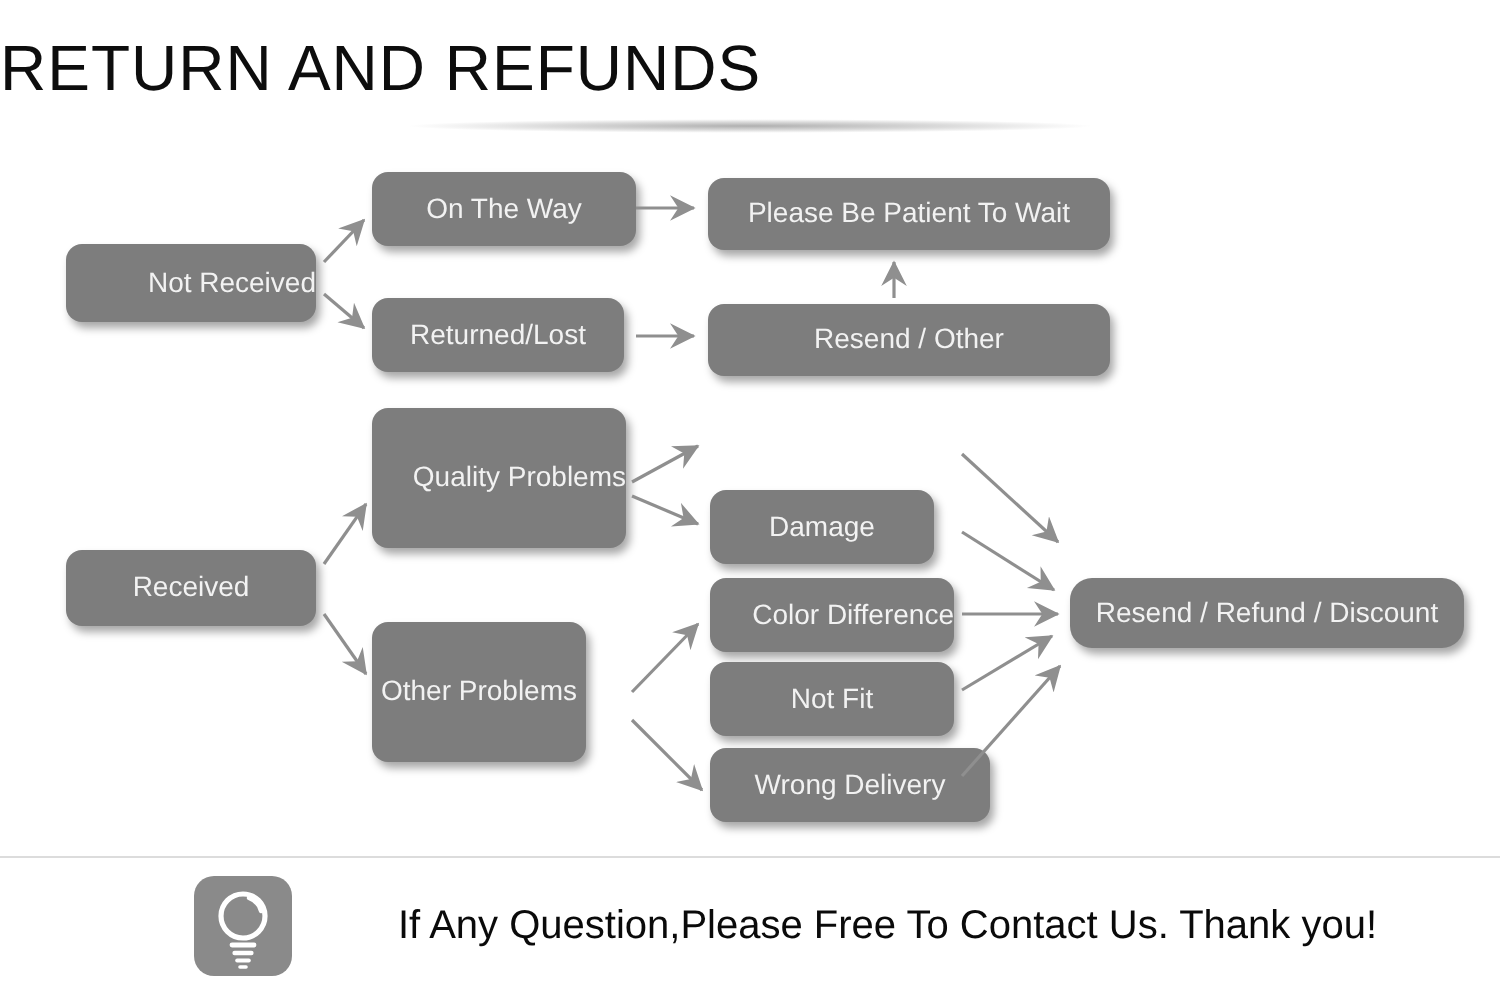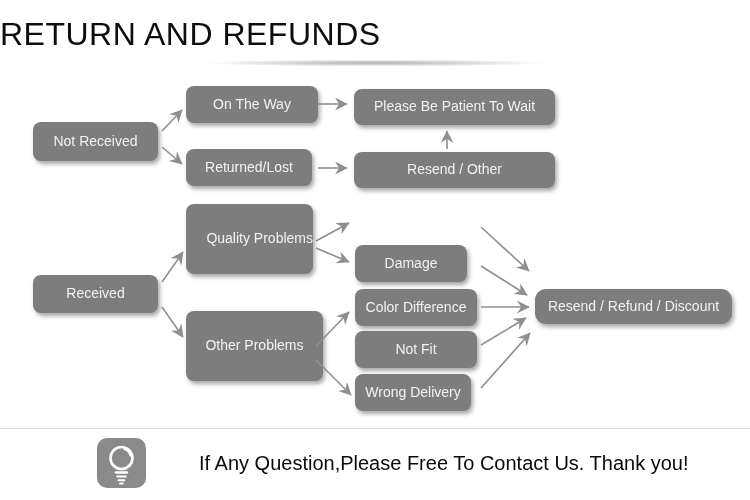--- a/index.html
+++ b/index.html
@@ -15,33 +15,33 @@
     position:absolute; left:156px; top:59px; width:438px; height:8px;
     background: radial-gradient(ellipse 50% 55% at center,
       rgba(110,110,110,0.55) 0%, rgba(150,150,150,0.35) 45%, rgba(255,255,255,0) 78%);
   }
   .node {
     position:absolute; display:flex; align-items:center; justify-content:center;
     background:#7d7d7d; color:#f2f2f2; font-size:14px; text-align:center;
     border-radius:8px; box-shadow:2px 3px 4px rgba(0,0,0,0.35); line-height:1.1;
   }
   
-  #n-not-received   { left:33px;  top:122px; width:125px; height:39px; }
+  #n-not-received   { left:33px;  top:122px; width:125px; height:39px;justify-content:flex-end; }
   #n-on-the-way     { left:186px; top:86px;  width:132px; height:37px; }
   #n-returned-lost  { left:186px; top:149px; width:126px; height:37px; }
   #n-please-wait    { left:354px; top:89px;  width:201px; height:36px; }
   #n-resend-refund  { left:354px; top:152px; width:201px; height:36px; }
   #n-received       { left:33px;  top:275px; width:125px; height:38px; }
   #n-quality-problems { left:186px; top:204px; width:127px; height:70px;justify-content:flex-end; }
-  #n-other-problems   { left:186px; top:311px; width:137px; height:70px;justify-content:center; }
+  #n-other-problems   { left:186px; top:311px; width:107px; height:70px;justify-content:center; }
   #n-quality-defect   { left:355px; top:203px; width:122px; height:37px; }
   #n-damage           { left:355px; top:245px; width:112px; height:37px; }
-  #n-color-difference { left:355px; top:289px; width:122px; height:37px; }
+  #n-color-difference { left:355px; top:289px; width:122px; height:37px;justify-content:flex-end; }
   #n-not-fit          { left:355px; top:331px; width:122px; height:37px; }
-  #n-wrong-delivery   { left:355px; top:374px; width:116px; height:37px; }
+  #n-wrong-delivery   { left:355px; top:374px; width:140px; height:37px; }
   #n-final            { left:535px; top:289px; width:197px; height:35px;border-radius:11px; }
 
   .arrows { position:absolute; left:0; top:0; pointer-events:none; }
   .arrows line { stroke:#8f8f8f; stroke-width:1.6; }
 
   .footer-divider {
     position:absolute; left:0; top:428px; width:750px; height:1px; background:#dcdcdc;
   }
   .footer {
     position:absolute; left:97px; top:438px; height:50px;

